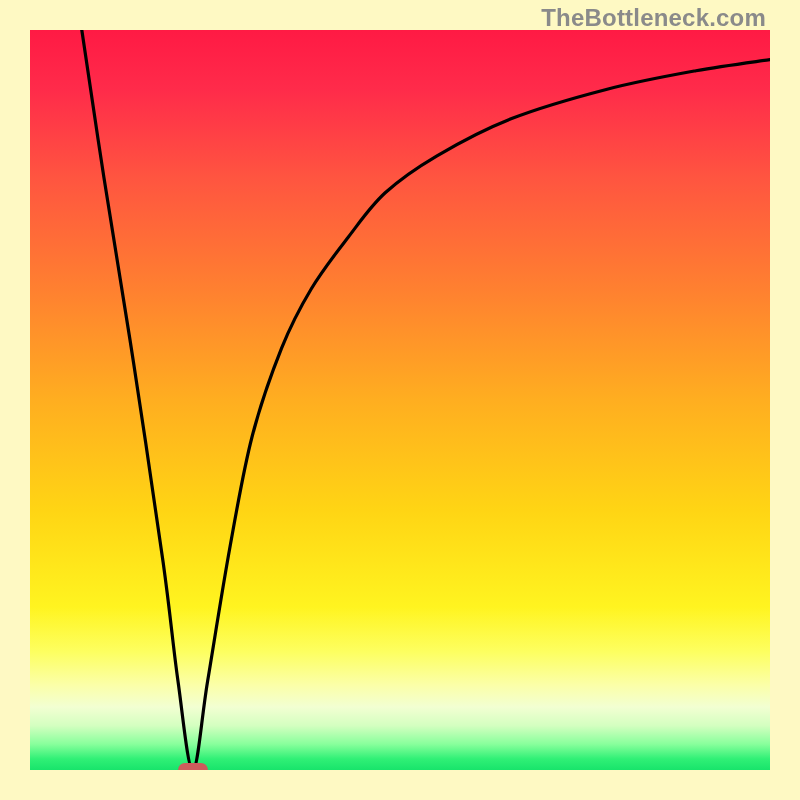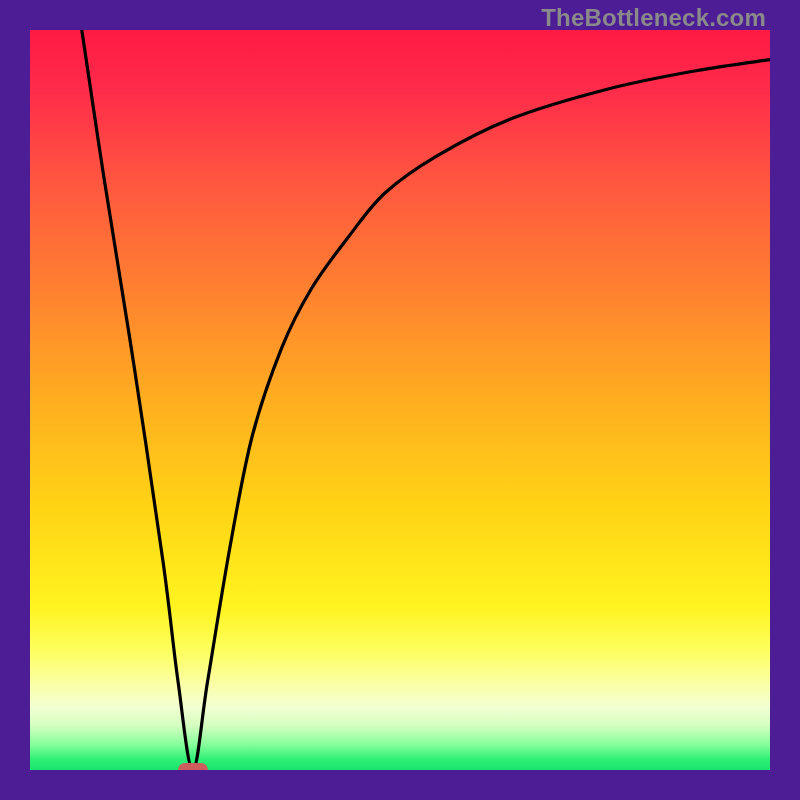--- a/index.html
+++ b/index.html
@@ -7,21 +7,21 @@
     padding: 0;
     width: 800px;
     height: 800px;
     background: #000;
     overflow: hidden;
   }
   .frame {
     position: relative;
     width: 800px;
     height: 800px;
-    background: #4c1d95;
+    background: #fef9c3;
   }
   .plot-area {
     position: absolute;
     left: 30px;
     top: 30px;
     width: 740px;
     height: 740px;
     overflow: hidden;
   }
   .gradient-bg {

